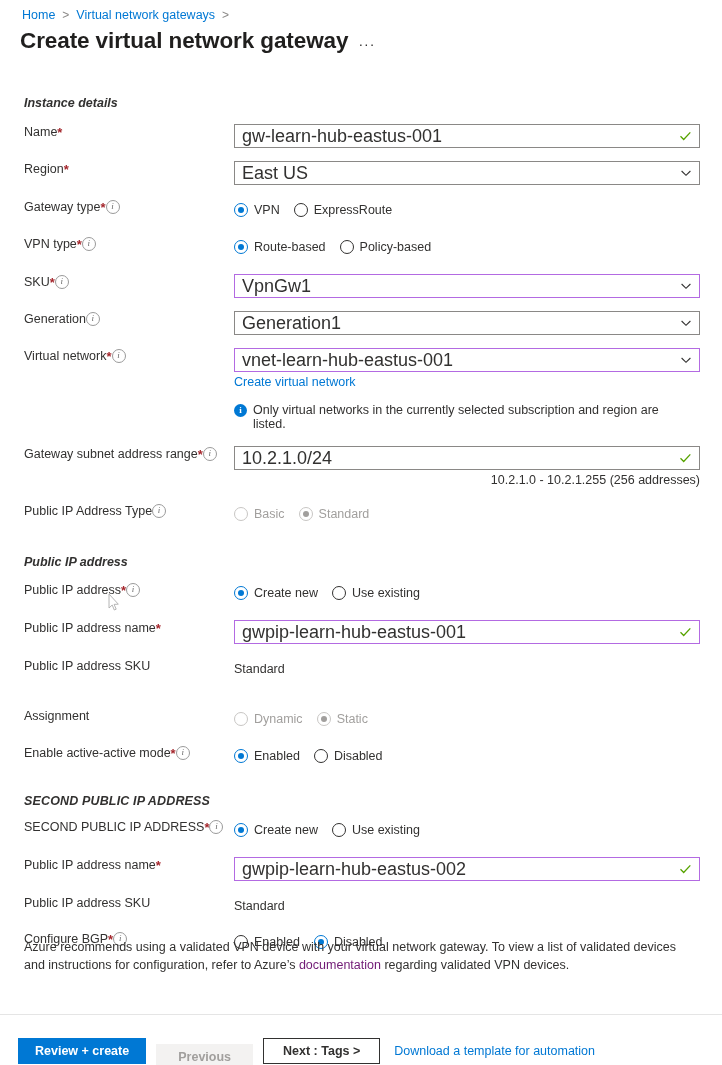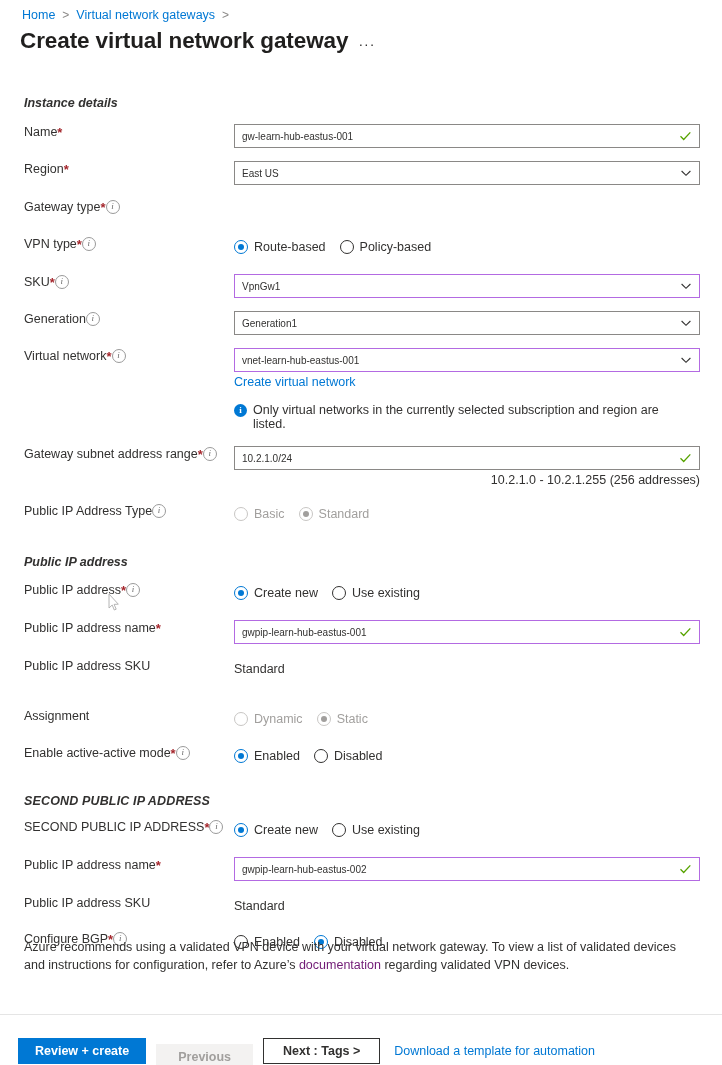--- a/index.html
+++ b/index.html
@@ -73,21 +73,21 @@
   }
 
   .ctrl { flex: 1; padding-right: 22px; }
 
   
   .field {
     position: relative; height: 24px; box-sizing: border-box;
     border: 1px solid #8a8886; background: #fff;
     display: flex; align-items: center;
     padding: 0 26px 0 7px;
-    font-size: 10px; color: #323130;
+    font-size: 18px; color: #323130;
   }
   .field.purple { border-color: #b36ae2; }
   .field .caret-ico,
   .field .check-ico {
     position: absolute; right: 7px; top: 50%;
     transform: translateY(-50%); line-height: 0;
   }
   .check-ico svg { display: block; }
   .caret-ico svg { display: block; }
 
@@ -227,20 +227,32 @@
         </div>
       </div>
     </div>
 
     <div class="row" style="margin-top:14px">
       <div class="label">
         <span>Gateway type</span>
         <span class="req">*</span>
         <span class="info-icon">i</span>
       </div>
+      <div class="ctrl">
+        <div class="radios">
+          <div class="radio on">
+            <span class="dot"></span>
+            <span class="rtxt">VPN</span>
+          </div>
+          <div class="radio">
+            <span class="dot"></span>
+            <span class="rtxt">ExpressRoute</span>
+          </div>
+        </div>
+      </div>
     </div>
 
     <div class="row" style="margin-top:15px">
       <div class="label">
         <span>VPN type</span>
         <span class="req">*</span>
         <span class="info-icon">i</span>
       </div>
       <div class="ctrl">
         <div class="radios">

